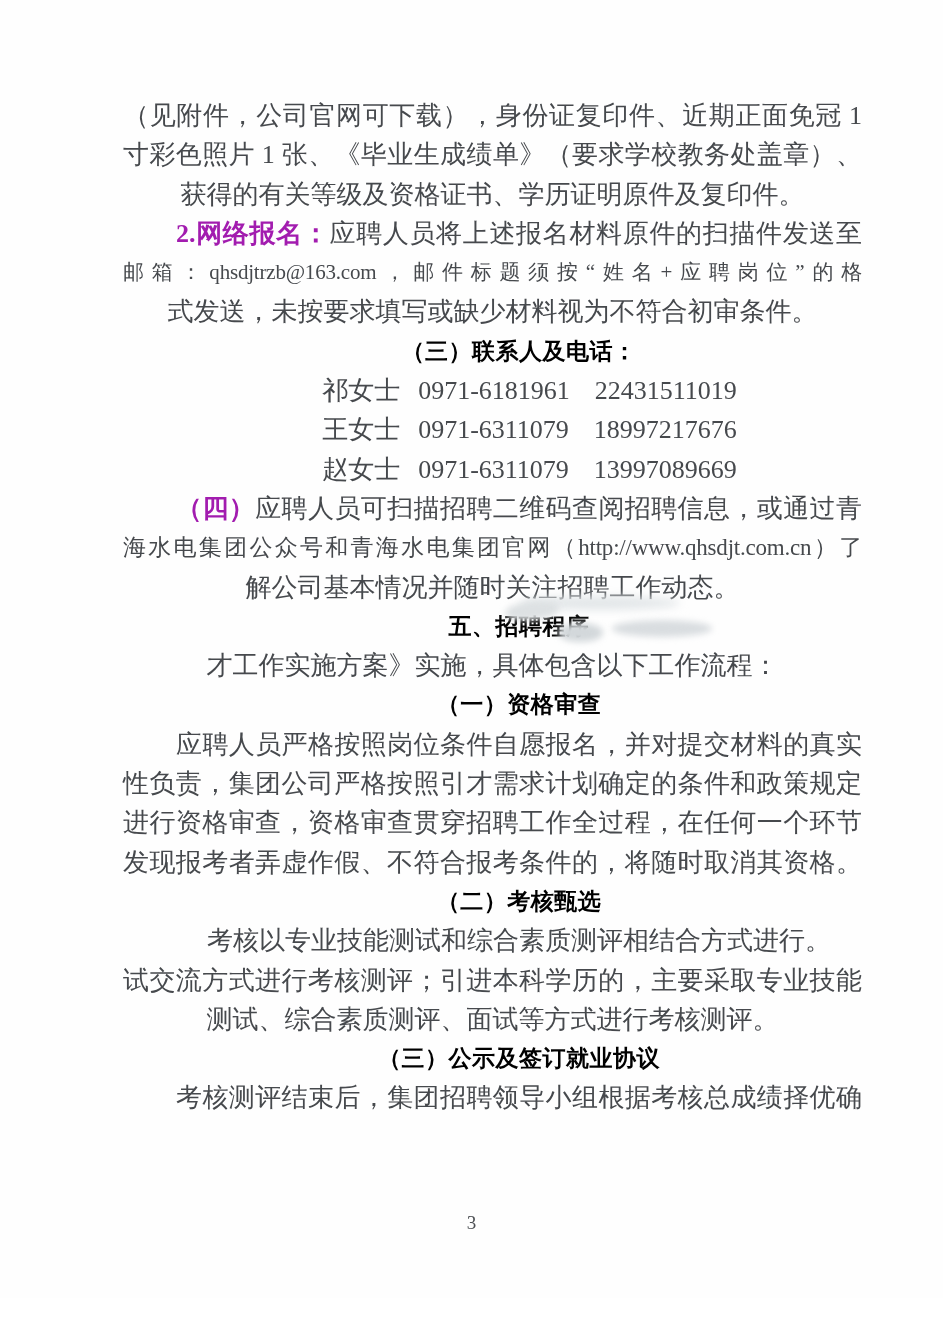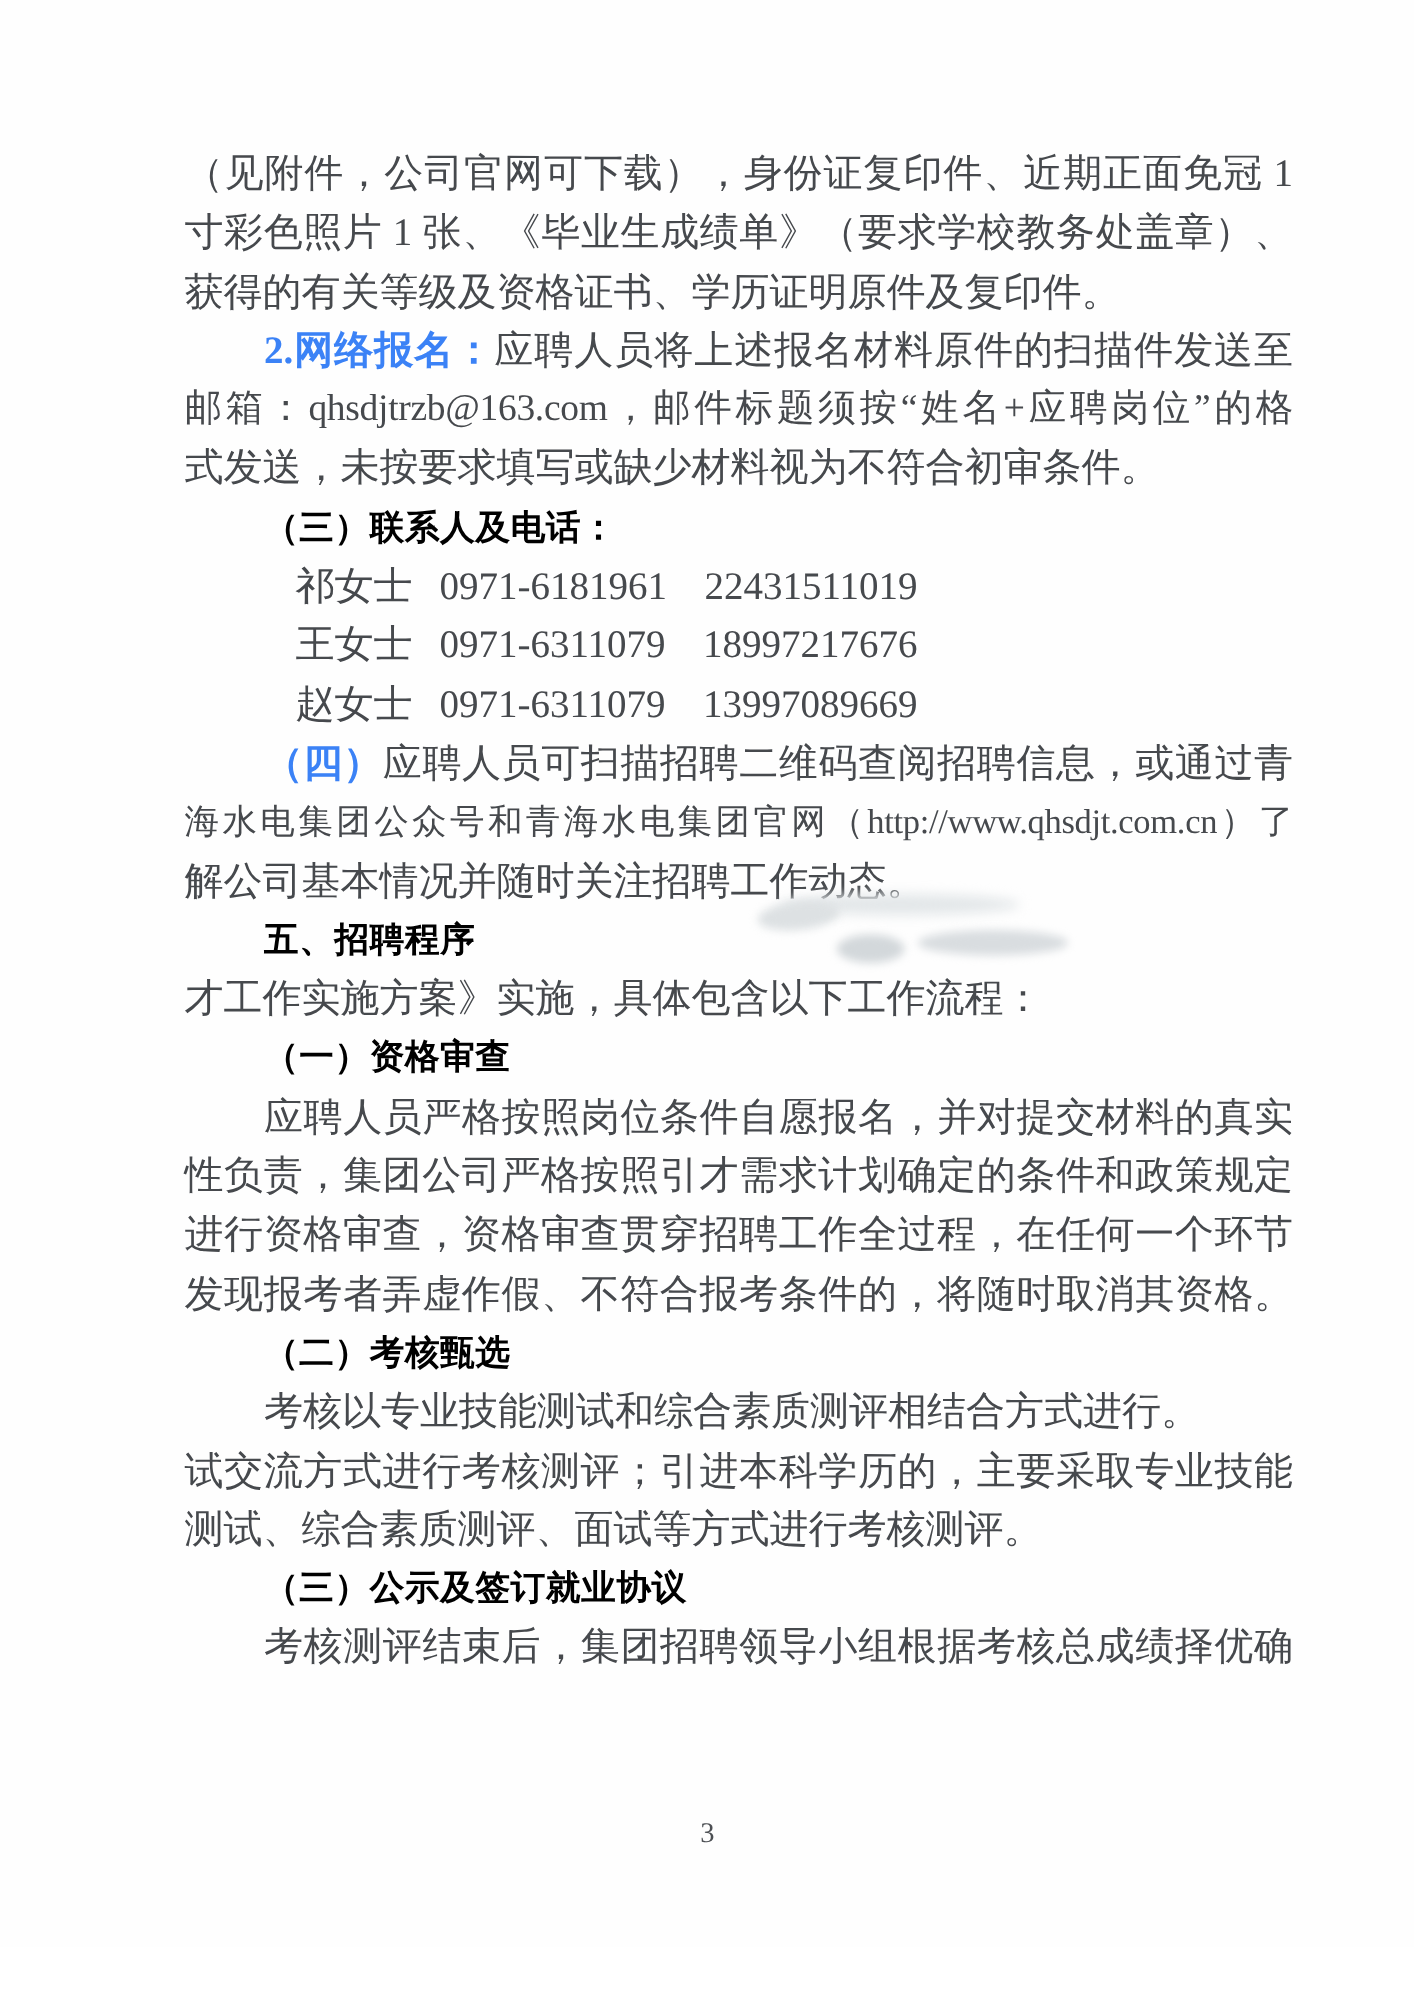--- a/index.html
+++ b/index.html
@@ -12,41 +12,41 @@
   }
   .content{
     position:absolute;
     left:123px;top:96px;width:739px;
   }
   .line{
     font-family:"Liberation Serif","DejaVu Serif",serif;
     font-size:26px;
     line-height:39.3px;
     color:#46494d;
-    text-align:left;
+    text-align:center;
   }
   .justify{
     text-align:justify;
     text-align-last:justify;
     text-justify:inter-ideograph;
   }
   .indent{text-indent:53px;}
   .bold-sans{
     font-family:Liberation Sans, sans-serif;
     font-weight:700;
     font-size:23px;
     color:#000000;
     letter-spacing:0.5px;
   }
   .lead-bold{
     font-weight:700;
-    color:#3b82f6;
+    color:#a21caf;
   }
   .condensed{font-size:23px;letter-spacing:-0.2px;}
-  .condensed-sm{font-size:25px;letter-spacing:-0.2px;}
+  .condensed-sm{font-size:21px;letter-spacing:-0.2px;}
   .contact{padding-left:74px;}
   .contact .phone{margin-left:18px;}
   .contact .mobile{margin-left:25px;}
   .page-num{
     position:absolute;
     left:0;top:1212px;width:943px;
     text-align:center;
     font-size:19px;
     color:#4c4f53;
     font-family:"Liberation Serif","DejaVu Serif",serif;

